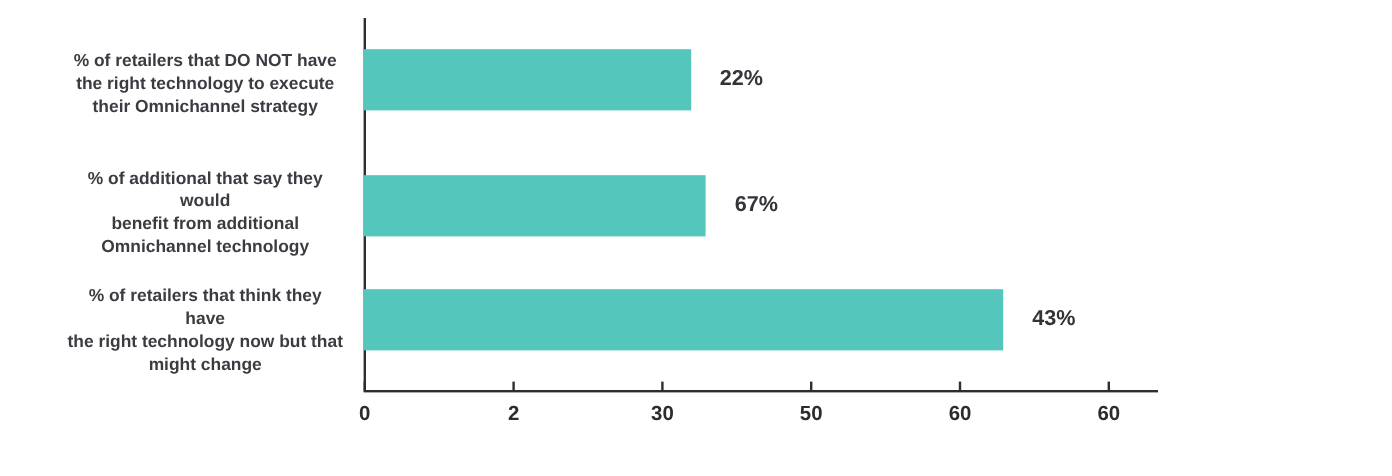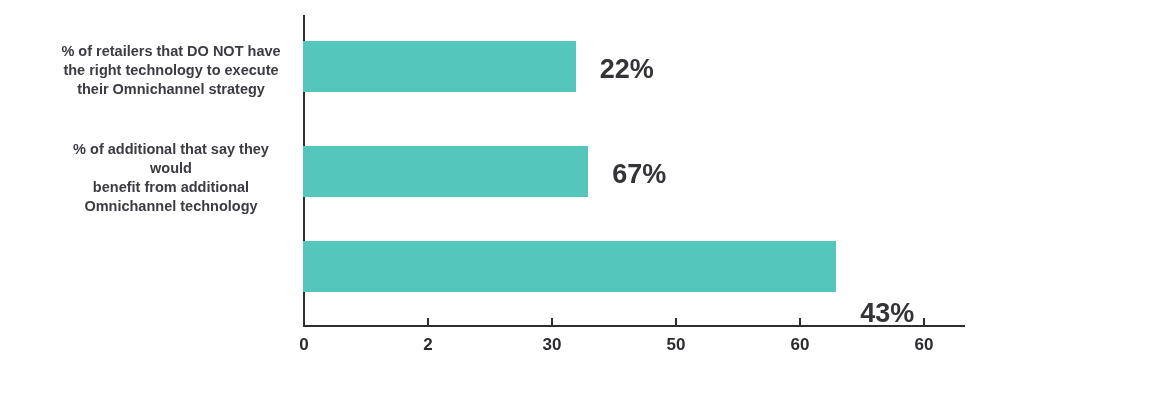--- a/index.html
+++ b/index.html
@@ -73,21 +73,21 @@
     height: 51px;
     background: #55c6bc;
   }
   .bar.b0 { top: 26px; }
   .bar.b1 { top: 131px; }
   .bar.b2 { top: 226px; }
 
   
   .value-label {
     position: absolute;
-    font-size: 27px;
+    font-size: 18px;
     color: #333338;
     line-height: 1;
     white-space: nowrap;
   }
   .value-label.v0 { top: 41px; }
   .value-label.v1 { top: 146px; }
   .value-label.v2 { top: 241px; }
 
   
   .tick-mark {
@@ -110,32 +110,35 @@
 <body>
 
 <div id="chart-root">
 
   <div class="cat-label c0">% of retailers that DO NOT have
 the right technology to execute
 their Omnichannel strategy</div>
   <div class="cat-label c1">% of additional that say they would
 benefit from additional
 Omnichannel technology</div>
+  <div class="cat-label c2">% of retailers that think they have
+the right technology now but that
+might change</div>
 
   <div id="plot">
     <div id="y-axis" style="background: rgb(46, 46, 46);"></div>
     <div id="x-axis" style="background: rgb(46, 46, 46);"></div>
 
     <div class="bar b0" style="width: 272.8px; background: rgb(85, 198, 188);"></div>
     <div class="bar b1" style="width: 285.2px; background: rgb(85, 198, 188);"></div>
     <div class="bar b2" style="width: 533.2px; background: rgb(85, 198, 188);"></div>
 
     <div class="value-label v0" style="left: 296.8px;">22%</div>
     <div class="value-label v1" style="left: 309.2px;">67%</div>
-    <div class="value-label v2" style="left: 557.2px; margin-top: 44px;">43%</div>
+    <div class="value-label v2" style="left: 557.2px;">43%</div>
 
     <div id="ticks">
         <div class="tick-mark" style="left: 0px; background: rgb(46, 46, 46);"></div>
         <div class="tick-label" style="left: 1px;">0</div>
         <div class="tick-mark" style="left: 124px; background: rgb(46, 46, 46);"></div>
         <div class="tick-label" style="left: 125px;">2</div>
         <div class="tick-mark" style="left: 248px; background: rgb(46, 46, 46);"></div>
         <div class="tick-label" style="left: 249px;">30</div>
         <div class="tick-mark" style="left: 372px; background: rgb(46, 46, 46);"></div>
         <div class="tick-label" style="left: 373px;">50</div>

